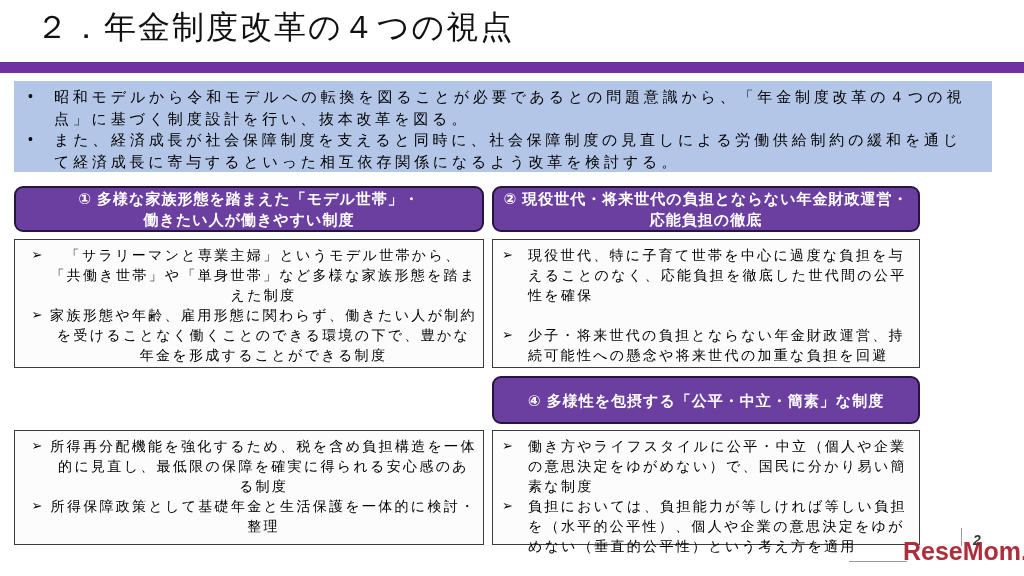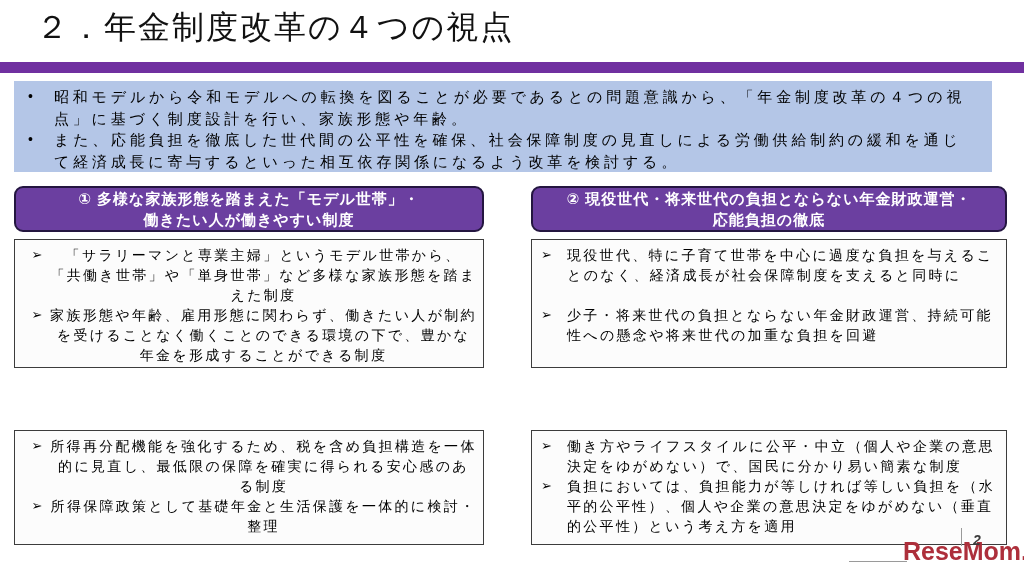--- a/index.html
+++ b/index.html
@@ -29,21 +29,21 @@
     display:flex;align-items:center;justify-content:center;text-align:center;
     white-space:pre-line;box-sizing:border-box;
   }
   .qcontent{
     position:absolute;background:#FCFCFC;border:1px solid #3c3c3c;box-sizing:border-box;
     padding:5px 6px 4px 8px;font-size:14px;line-height:20px;letter-spacing:2.3px;
   }
   .qcontent .marker{font-size:13px;line-height:20px;padding-left:1px;}
   .gap{margin-top:20px;}
   .col-l{left:14px;width:470px;text-align:center;}
-  .col-r{left:531px;width:476px;}
+  .col-r{left:492px;width:428px;}
   .r1h{top:186px;height:46px;}
   .r1c{top:239px;height:129px;}
   .r2h{top:376px;height:48px;}
   .r2c{top:430px;height:115px;}
   .logo{
     position:absolute;left:903px;top:537px;
     font-size:25px;font-weight:800;letter-spacing:0;color:#AD2F3B;
   }
   .page-num{
     position:absolute;left:973px;top:532px;
@@ -56,25 +56,25 @@
 <body>
 
 <div class="slide">
 
   <h1 class="title">２．年金制度改革の４つの視点</h1>
   <div class="title-bar"></div>
 
   <div class="intro-box">
     <div class="row">
       <span class="marker">•</span>
-      <span class="btext">昭和モデルから令和モデルへの転換を図ることが必要であるとの問題意識から、「年金制度改革の４つの視点」に基づく制度設計を行い、家族形態や年齢。</span>
+      <span class="btext">昭和モデルから令和モデルへの転換を図ることが必要であるとの問題意識から、「年金制度改革の４つの視点」に基づく制度設計を行い、抜本改革を図る。</span>
     </div>
     <div class="row">
       <span class="marker">•</span>
-      <span class="btext">また、応能負担を徹底した世代間の公平性を確保、社会保障制度の見直しによる労働供給制約の緩和を通じて経済成長に寄与するといった相互依存関係になるよう改革を検討する。</span>
+      <span class="btext">また、経済成長が社会保障制度を支えると同時に、社会保障制度の見直しによる労働供給制約の緩和を通じて経済成長に寄与するといった相互依存関係になるよう改革を検討する。</span>
     </div>
   </div>
 
   <div class="qheader col-l r1h">① 多様な家族形態を踏まえた「モデル世帯」・
 働きたい人が働きやすい制度</div>
   <div class="qcontent col-l r1c">
     <div class="row">
       <span class="marker">➢</span>
       <span class="btext">「サラリーマンと専業主婦」というモデル世帯から、「共働き世帯」や「単身世帯」など多様な家族形態を踏まえた制度</span>
     </div>
@@ -82,39 +82,40 @@
       <span class="marker">➢</span>
       <span class="btext">家族形態や年齢、雇用形態に関わらず、働きたい人が制約を受けることなく働くことのできる環境の下で、豊かな年金を形成することができる制度</span>
     </div>
   </div>
 
   <div class="qheader col-r r1h">② 現役世代・将来世代の負担とならない年金財政運営・
 応能負担の徹底</div>
   <div class="qcontent col-r r1c">
     <div class="row">
       <span class="marker">➢</span>
-      <span class="btext">現役世代、特に子育て世帯を中心に過度な負担を与えることのなく、経済成長が社会保障制度を支えると同時に</span>
+      <span class="btext">現役世代、特に子育て世帯を中心に過度な負担を与えることのなく、応能負担を徹底した世代間の公平性を確保</span>
     </div>
     <div class="row gap">
       <span class="marker">➢</span>
       <span class="btext">少子・将来世代の負担とならない年金財政運営、持続可能性への懸念や将来世代の加重な負担を回避</span>
     </div>
   </div>
 
   <div class="qcontent col-l r2c">
     <div class="row">
       <span class="marker">➢</span>
       <span class="btext">所得再分配機能を強化するため、税を含め負担構造を一体的に見直し、最低限の保障を確実に得られる安心感のある制度</span>
     </div>
     <div class="row">
       <span class="marker">➢</span>
       <span class="btext">所得保障政策として基礎年金と生活保護を一体的に検討・整理</span>
     </div>
   </div>
 
+  <div class="qheader col-r r2h">④ 多様性を包摂する「公平・中立・簡素」な制度</div>
   <div class="qcontent col-r r2c">
     <div class="row">
       <span class="marker">➢</span>
       <span class="btext">働き方やライフスタイルに公平・中立（個人や企業の意思決定をゆがめない）で、国民に分かり易い簡素な制度</span>
     </div>
     <div class="row">
       <span class="marker">➢</span>
       <span class="btext">負担においては、負担能力が等しければ等しい負担を（水平的公平性）、個人や企業の意思決定をゆがめない（垂直的公平性）という考え方を適用</span>
     </div>
   </div>

